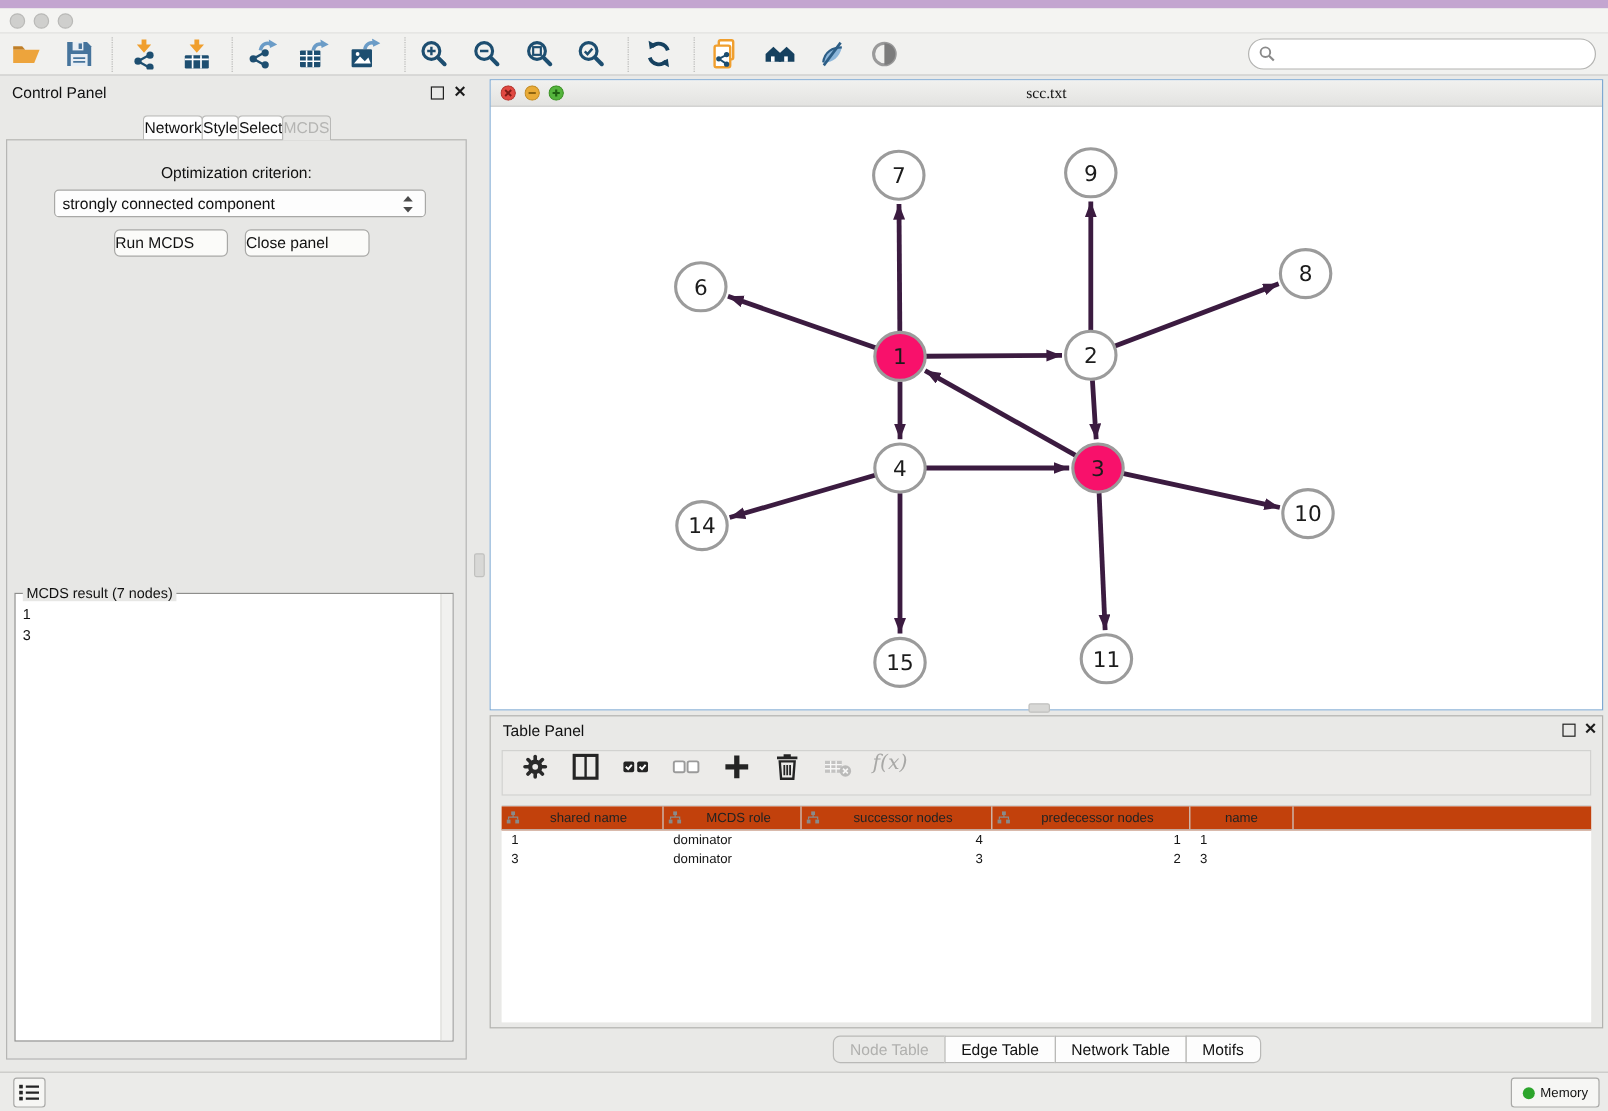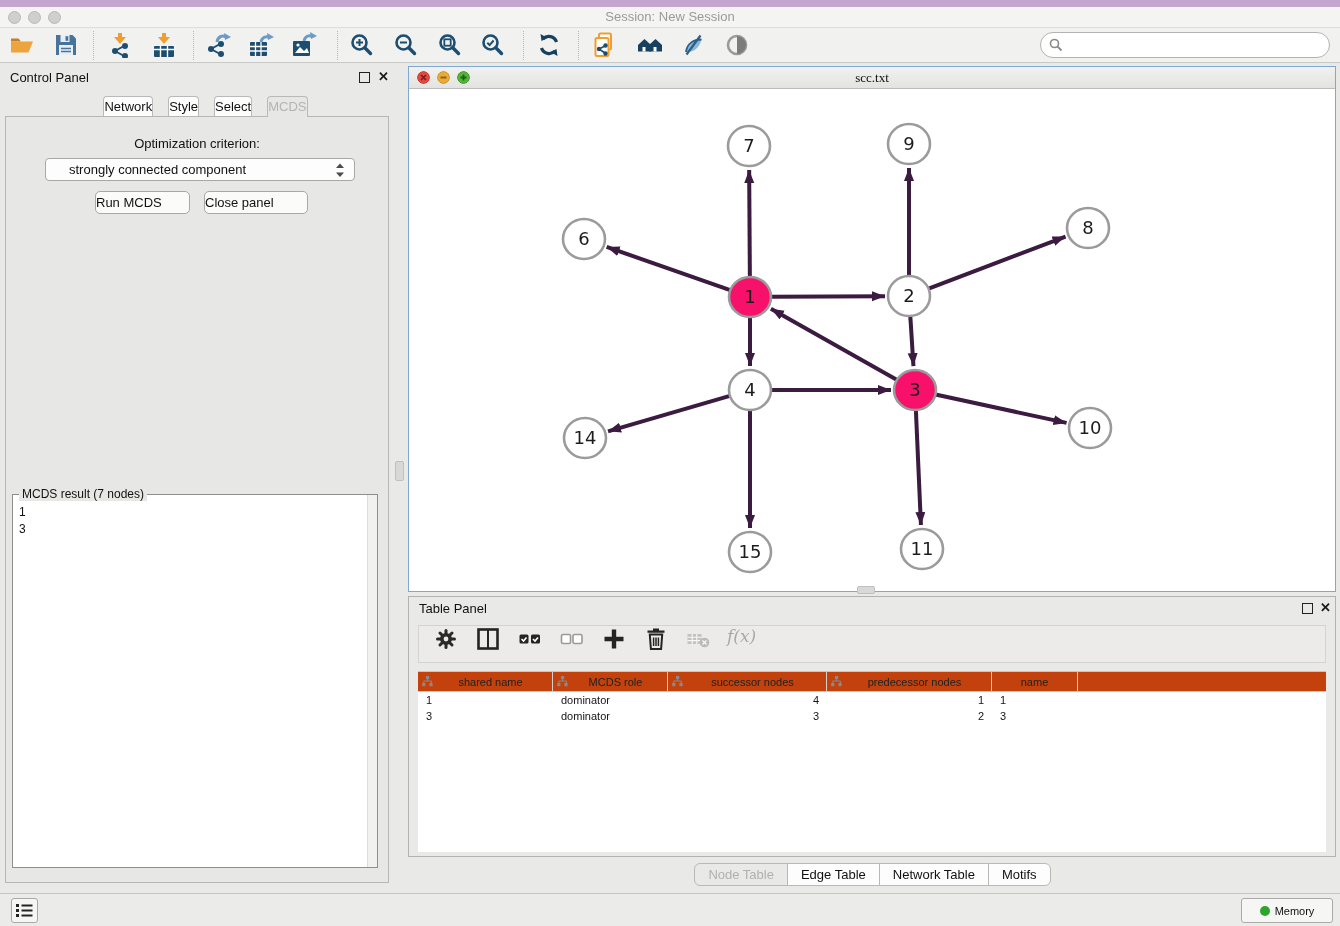--- a/index.html
+++ b/index.html
@@ -29,29 +29,29 @@
   
   #control-panel { left:0; top:66px; width:394px; height:817px; }
   .panel-head { position:absolute; left:0; top:0; right:0; height:24px; }
   .panel-title { position:absolute; left:10px; top:4px; font-size:13px; color:#111; }
   .float-icon { position:absolute; top:6px; width:11px; height:11px;
     border:1.6px solid #222; background:transparent; }
   .close-icon { position:absolute; top:3px; font-size:13px; font-weight:bold; color:#1a1a1a; }
   #cp-tabs { position:absolute; left:0; right:0; top:30px; height:21px; text-align:center; }
   .cp-tab { display:inline-block; height:21px; padding:0 0; font-size:13px; color:#111;
     background:#fdfdfd; border:1px solid #b9b9b7; border-bottom:none;
-    border-radius:4px 4px 0 0; line-height:20px; margin:0 -1px 0 16px; position:relative; }
+    border-radius:4px 4px 0 0; line-height:20px; margin:0 -1px 0 0; position:relative; }
   .cp-tab.active { background:#e7e7e5; color:#b4b4b2; z-index:2; }
   #cp-content { position:absolute; left:5px; right:5px; top:50px; bottom:0;
     background:#e7e7e5; border:1px solid #b6b6b4; }
   #opt-label { position:absolute; left:0; right:0; top:19px; text-align:center;
     font-size:13px; color:#111; }
   #criterion-select { position:absolute; left:39px; top:41px; width:310px; height:23px;
     background:#fdfdfd; border:1px solid #a8a8a6; border-radius:4px; font-size:13px;
-    color:#111; line-height:21px; padding-left:23px; }
+    color:#111; line-height:21px; padding-left:6px; }
   #criterion-stepper { position:absolute; right:6px; top:2px; }
   .cp-btn { position:absolute; top:74px; height:23px; background:#fbfbf9;
     border:1px solid #a8a8a6; border-radius:5px; font-size:13px; color:#111;
     text-align:left; line-height:21px; }
   #run-btn { left:89px; width:95px; }
   #closepanel-btn { left:198px; width:104px; }
   #result-box { position:absolute; left:6px; right:10px; top:377px; bottom:14px;
     border:1px solid #8e8e8c; background:#fff; }
   #result-legend { position:absolute; left:6px; top:-8px; background:#e7e7e5;
     padding:0 3px; font-size:12px; color:#111; }
@@ -100,34 +100,33 @@
     margin:0 -1px 0 0; }
   .bt-tab:first-child { border-radius:6px 0 0 6px; }
   .bt-tab:last-child { border-radius:0 6px 6px 0; }
   .bt-tab.active { background:#e9e9e7; color:#b0b0ae; }
 
   
   #statusbar { left:0; top:893px; width:1340px; height:33px; background:#ebebe9;
     border-top:1px solid #c6c6c4; }
   #list-btn { position:absolute; left:11px; top:4px; width:27px; height:25px;
     background:#f6f6f4; border:1px solid #a9a9a7; border-radius:3px; }
-  #memory-btn { position:absolute; right:7px; top:4px; width:92px; height:25px;
+  #memory-btn { position:absolute; right:7px; top:4px; width:74px; height:25px;
     background:#f6f6f4; border:1px solid #a9a9a7; border-radius:3px;
     font-size:11px; color:#111; display:flex; align-items:center; justify-content:center; gap:5px; }
   #memory-dot { width:10px; height:10px; border-radius:50%; background:#2ca52c; }
 </style>
 </head>
 <body>
 
 <div id="top-strip" class="abs"></div>
 <div id="titlebar" class="abs">
   <span class="traffic-dot" style="left:8px"></span>
   <span class="traffic-dot" style="left:28px"></span>
   <span class="traffic-dot" style="left:48px"></span>
-  <span id="win-title">Session: New Session</span>
 </div>
 
 <div id="toolbar" class="abs">
   <svg class="tb-icon" style="left:9px" viewBox="0 0 26 26">
       <path d="M2 6.5h7.5l2.5 3H2z" fill="#c07f28"></path>
       <path d="M2 9.5h22l-4.5 11H2z" fill="#eda43c"></path>
     </svg>
   <svg class="tb-icon" style="left:53px" viewBox="0 0 26 26">
       <path d="M3 3h16.5L23 6.5V23H3z" fill="#46749c"></path>
       <rect x="7.5" y="3" width="9" height="7" fill="#e8eef4"></rect>

